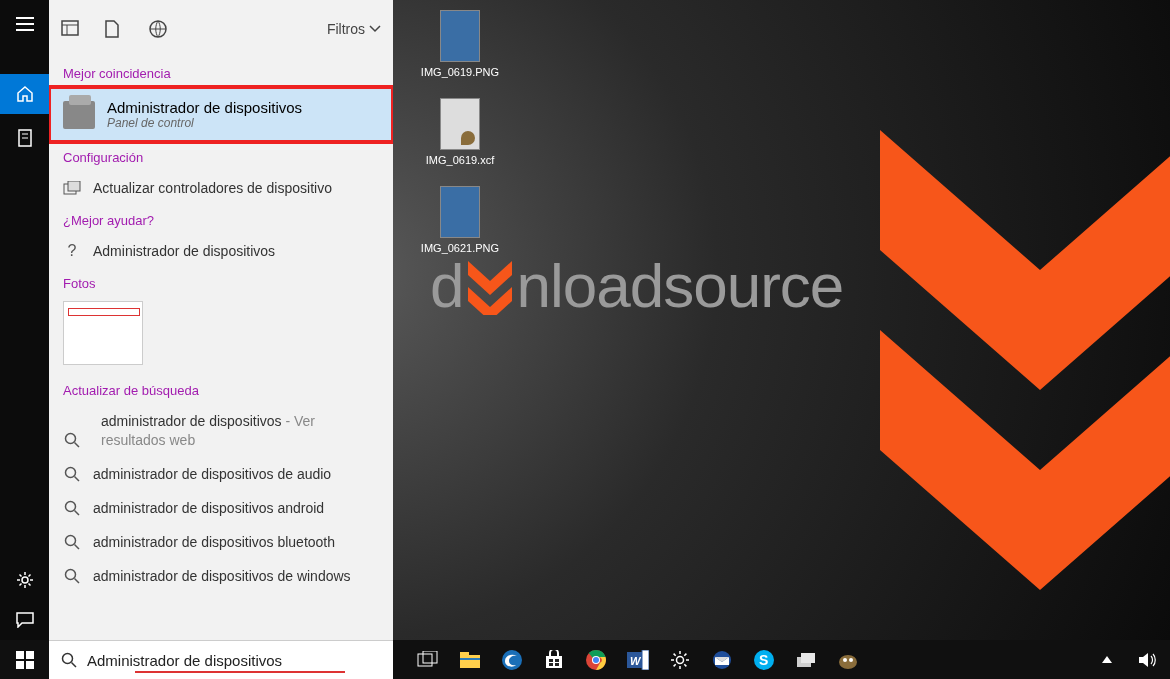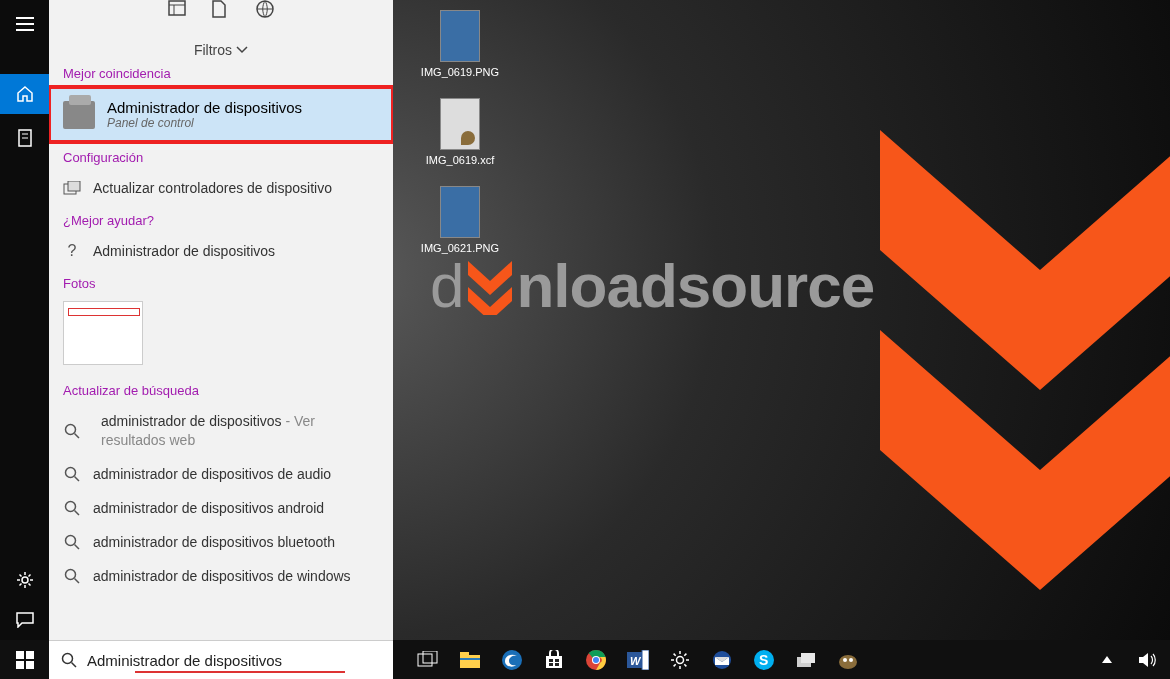--- a/index.html
+++ b/index.html
@@ -12,53 +12,53 @@
   .desktop-icons { position: absolute; top: 10px; left: 420px; }
   .d-icon { width: 80px; text-align: center; color: #fff; font-size: 11px; margin-bottom: 20px; }
   .d-icon .thumb { width: 40px; height: 52px; margin: 0 auto 4px; background: #3a6ea5; border: 1px solid #888; }
   .d-icon .thumb.xcf { background: #ddd; position: relative; }
   .d-icon .thumb.xcf::after { content:""; position:absolute; bottom:4px; right:4px; width:14px; height:14px; background:#8a6d3b; border-radius:50% 50% 50% 0; }
   
   .watermark { position: absolute; top: 250px; left: 430px; display: flex; align-items: center; }
   .watermark .d { font-size: 62px; color: #9a9a9a; font-weight: 300; }
   .chevs { display:inline-block; margin: 0 4px; }
   .chevs svg { display:block; }
-  .watermark .rest { font-size: 62px; color: #9a9a9a; font-weight: 700; letter-spacing: -1px; }
+  .watermark .rest { font-size: 62px; color: #9a9a9a; font-weight: 400; letter-spacing: -1px; }
   .big-chev { position: absolute; right: -30px; top: 130px; }
   
   .left-rail {
     position: absolute; left: 0; top: 0; width: 49px; height: 640px;
     background: #0c0c0c; display: flex; flex-direction: column; align-items: center;
   }
   .rail-item { width: 49px; height: 40px; display:flex; align-items:center; justify-content:center; color:#fff; }
   .rail-item.hamburger { margin-top: 4px; }
   .rail-item.home { background: #0078d7; margin-top: 30px; }
   .rail-item.note { margin-top: 4px; }
   .rail-spacer { flex: 1; }
   
   .search-panel {
     position: absolute; left: 49px; top: 0; width: 344px; height: 640px;
     background: #f2f2f2; display: flex; flex-direction: column;
   }
-  .panel-top { height: 58px; display:flex; align-items:center; padding: 0 12px; justify-content: space-between; flex-direction: column; }
+  .panel-top { height: 58px; display:flex; align-items:center; padding: 0 12px; justify-content: space-between; }
   .top-icons { display:flex; gap: 26px; }
   .top-icons .ic { width:18px; height:18px; color:#444; }
   .filters { display:flex; align-items:center; gap:4px; color:#444; font-size: 14px; cursor:pointer; }
   .section-label { font-size: 13px; color:#a21caf; padding: 8px 14px 6px; }
   .best-match {
     background:#cce4f7; padding: 12px 14px; display:flex; gap:12px; align-items:flex-start;
     outline: 4px solid #e22; outline-offset: -2px;
   }
   .best-match .bm-icon { width:32px; height:28px; background:#888; border-radius:2px; position:relative; flex-shrink:0; margin-top:2px; }
   .best-match .bm-icon::after{content:"";position:absolute;top:-6px;left:6px;width:22px;height:10px;background:#aaa;border-radius:2px;}
   .bm-title { font-size: 15px; color:#000; }
   .bm-sub  { font-size: 12px; color:#666;font-style:italic; }
   .list-item { display:flex; align-items:center; gap:12px; padding: 8px 14px; font-size:14px; color:#333; cursor:pointer; }
   .list-item .li-icon { width:18px; height:18px; flex-shrink:0; color:#555; display:flex; align-items:center; justify-content:center; }
-  .list-item.wrap { align-items:center;gap:20px; }
+  .list-item.wrap { align-items:flex-end;gap:20px; }
   .list-item .txt { line-height:1.3; }
   .grey { color:#888; }
   .photo-thumb { width: 80px; height: 64px; background:#fff; border:1px solid #ccc; margin: 4px 14px 10px; position:relative; }
   .photo-thumb::before{content:"";position:absolute;top:6px;left:4px;width:70px;height:6px;border:1px solid #d33;}
   .panel-scroll { flex:1; overflow:hidden; }
   
   .search-row {
     position:absolute; left:49px; bottom:0; width:344px; height:39px;
     background:#fff; border-top:1px solid #ccc; display:flex; align-items:center; padding:0 12px; gap:10px;
   }

